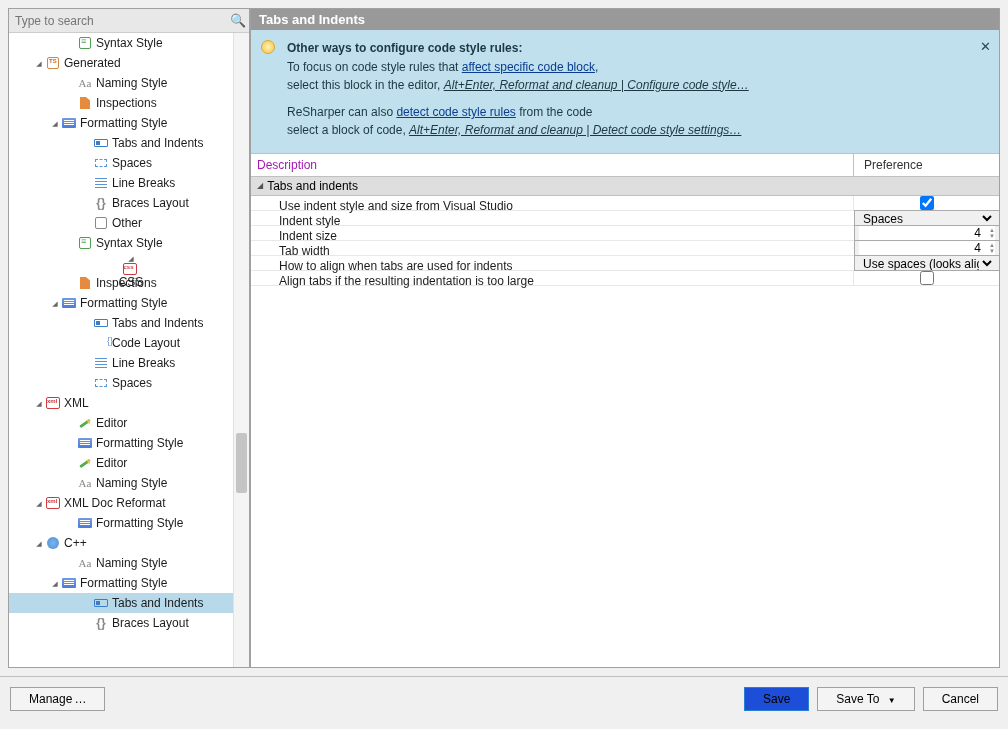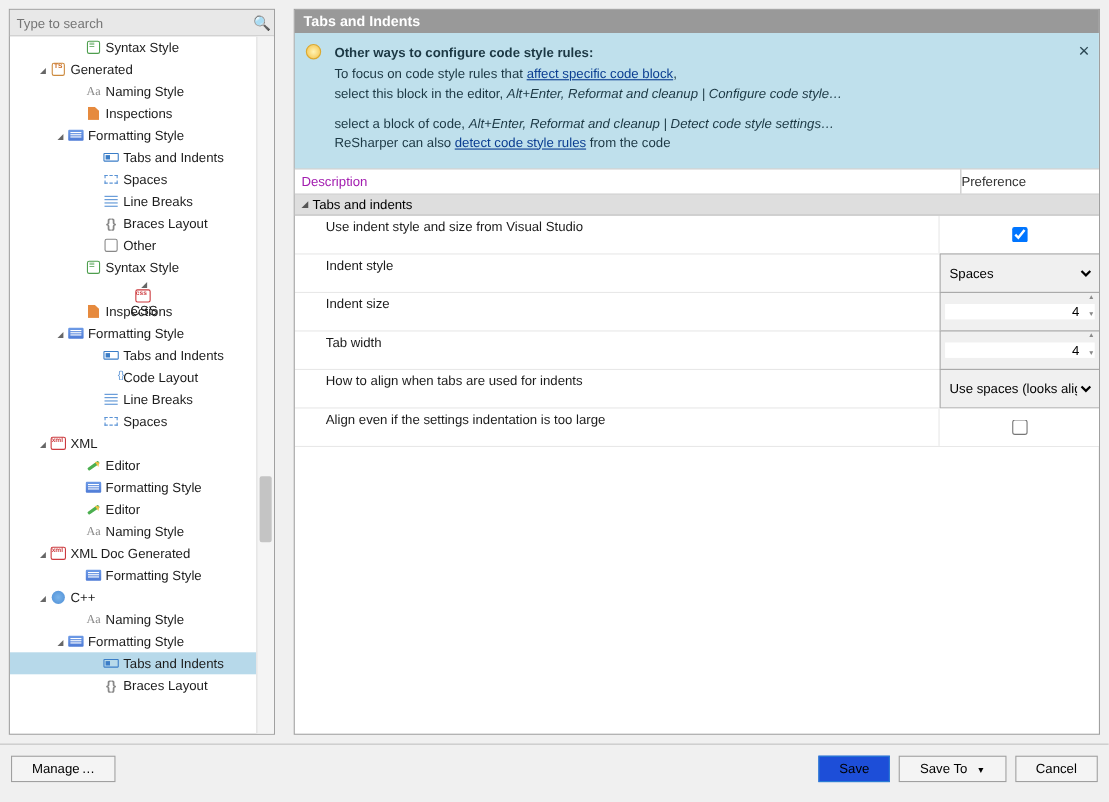--- a/index.html
+++ b/index.html
@@ -1,17 +1,17 @@
 <!DOCTYPE html>
 <html><head>
 <meta charset="utf-8">
 <style>
   * { box-sizing: border-box; margin: 0; padding: 0; font-family: "Segoe UI", Tahoma, sans-serif; font-size: 12px; }
   html, body { width: 1008px; height: 729px; background: #f0f0f0; overflow: hidden; }
-  .main { display: flex; height: 676px; padding: 8px; gap: 17px; }
+  .main { display: flex; height: 676px; padding: 8px; gap: 0; }
   
   .left { width: 242px; border: 1px solid #a0a0a0; background: #fff; display: flex; flex-direction: column; }
   .search { display: flex; align-items: center; background: #e8e8e8; border-bottom: 1px solid #ccc; height: 24px; }
   .search input { flex: 1; border: none; background: transparent; padding: 0 6px; color: #888; outline: none; }
   .search .mag { width: 22px; text-align: center; color: #606060; font-size: 13px; }
   .tree-wrap { flex: 1; position: relative; overflow: hidden; text-align: right; }
   .scrollbar { position: absolute; right: 0; top: 0; bottom: 0; width: 16px; background: #f4f4f4; border-left: 1px solid #e0e0e0; }
   .scrollbar .thumb { position: absolute; left: 2px; right: 2px; top: 400px; height: 60px; background: #c4c4c4; border-radius: 2px; }
   .tree { position: absolute; left: 0; right: 16px; top: 0; bottom: 0; overflow: hidden; }
   .node { display: flex; align-items: center; height: 20px; white-space: nowrap; padding-right: 4px; }
@@ -48,29 +48,29 @@
   .i-code::before { content: "{}"; color: #5a93d5; font-size: 9px; position: absolute; top: -2px; }
 
   
   .right { flex: 1; border: 1px solid #a0a0a0; background: #fff; display: flex; flex-direction: column; }
   .right-header { background: #999; color: #fff; padding: 3px 8px; font-weight: 600; font-size: 13px; }
   .info { background: #bfe0ec; padding: 10px 10px 14px 36px; position: relative; color: #1c3844; line-height: 1.45; }
   .info .close { position: absolute; right: 8px; top: 8px; cursor: pointer; color: #2c4854; font-size: 13px; }
   .info .bulb { position: absolute; left: 10px; top: 10px; width: 14px; height: 14px; border-radius: 50%; background: radial-gradient(#fff4b6,#f4c044); border: 1px solid #dca82e; }
   .info .title { font-weight: bold; margin-bottom: 2px; }
   .info a { color: #0a3d91; text-decoration: underline; }
-  .info .cmd { font-style: italic; }
+  .info .cmd { font-style: italic; text-decoration: underline; }
   .info .gap { height: 10px; }
 
   .grid-head { display: flex; background: #fff; border-top: 1px solid #c0c0c0; border-bottom: 1px solid #c0c0c0; }
   .col-desc { flex: 1; padding: 4px 6px; color: #a21caf; }
-  .col-pref { width: 126px; padding: 4px 0; border-left: 1px solid #c0c0c0; color: #333; }
+  .col-pref { width: 146px; padding: 4px 10px; border-left: 1px solid #c0c0c0; color: #333; }
   .section-row { background: #dedede; border-bottom: 1px solid #c0c0c0; display: flex; align-items: center; padding: 2px 6px; font-weight: 400; }
   .section-row .arr { font-size: 8px; margin-right: 4px; color: #555; }
-  .opt-row { display: flex; border-bottom: 1px solid #e8e8e8; height: 35px; align-items: stretch; }
+  .opt-row { display: flex; border-bottom: 1px solid #e8e8e8; height: 15px; align-items: stretch; }
   .opt-row .o-desc { flex: 1; padding: 3px 6px 3px 28px; color: #1c1c1c; }
   .opt-row .o-pref { width: 146px; border-left: 1px solid #e8e8e8; display: flex; align-items: center; justify-content: center; padding: 0 4px; position: relative; background: #fff; }
   .opt-row .o-pref.ctl { background: #f0f0f0; border: 1px solid #aaa; margin: -1px; }
   .opt-row .o-pref select { width: 100%; height: 100%; border: none; background: transparent; font-size: 12px; }
   .opt-row .o-pref .num { width: 100%; text-align: right; padding-right: 14px; background: #fff; border: none; }
   .opt-row .o-pref .spin { position: absolute; right: 2px; top: 1px; bottom: 1px; width: 10px; display: flex; flex-direction: column; }
   .opt-row .o-pref .spin span { flex: 1; font-size: 6px; line-height: 6px; color: #888; text-align: center; }
   .opt-row .o-pref input[type=checkbox] { width: 14px; height: 14px; }
   .opt-row .o-pref.checkbox { background: #fff; }
 
@@ -255,21 +255,21 @@
             <span class="icon">
               <span class="i-aa">Aa</span>
             </span>
             <span class="label">Naming Style</span>
           </div>
           <div class="node" style="padding-left: 24px;">
             <span class="arrow open"></span>
             <span class="icon">
               <span class="i-xml"></span>
             </span>
-            <span class="label">XML Doc Generated</span>
+            <span class="label">XML Doc Reformat</span>
           </div>
           <div class="node" style="padding-left: 56px;">
             <span class="arrow "></span>
             <span class="icon">
               <span class="i-format"></span>
             </span>
             <span class="label">Formatting Style</span>
           </div>
           <div class="node" style="padding-left: 24px;">
             <span class="arrow open"></span>
@@ -315,22 +315,22 @@
 
   <div class="right">
     <div class="right-header">Tabs and Indents</div>
     <div class="info">
       <span class="bulb"></span>
       <span class="close">✕</span>
       <div class="title">Other ways to configure code style rules:</div>
       <div><span>To focus on code style rules that </span><a href="#">affect specific code block</a><span>,</span></div>
       <div><span>select this block in the editor, </span><span class="cmd">Alt+Enter, Reformat and cleanup | Configure code style…</span></div>
       <div class="gap"></div>
+      <div><span>ReSharper can also </span><a href="#">detect code style rules</a><span> from the code</span></div>
       <div><span>select a block of code, </span><span class="cmd">Alt+Enter, Reformat and cleanup | Detect code style settings…</span></div>
-      <div><span>ReSharper can also </span><a href="#">detect code style rules</a><span> from the code</span></div>
     </div>
     <div class="grid-head">
       <div class="col-desc">Description</div>
       <div class="col-pref">Preference</div>
     </div>
     <div class="section-row">
       <span class="arr">◢</span>
       <span>Tabs and indents</span>
     </div>
     <div class="grid-body" id="grid-body">
@@ -366,21 +366,21 @@
             </span>
           </div>
         </div>
         <div class="opt-row">
           <div class="o-desc">How to align when tabs are used for indents</div>
           <div class="o-pref ctl">
             <select><option>Use spaces (looks aligned</option></select>
           </div>
         </div>
         <div class="opt-row">
-          <div class="o-desc">Align even if the settings indentation is too large</div>
+          <div class="o-desc">Align tabs if the resulting indentation is too large</div>
           <div class="o-pref checkbox">
             <input type="checkbox" style="">
           </div>
         </div>
       </div>
   </div>
 </div>
 
 <div class="bottom">
   <button class="manage">Manage</button>

